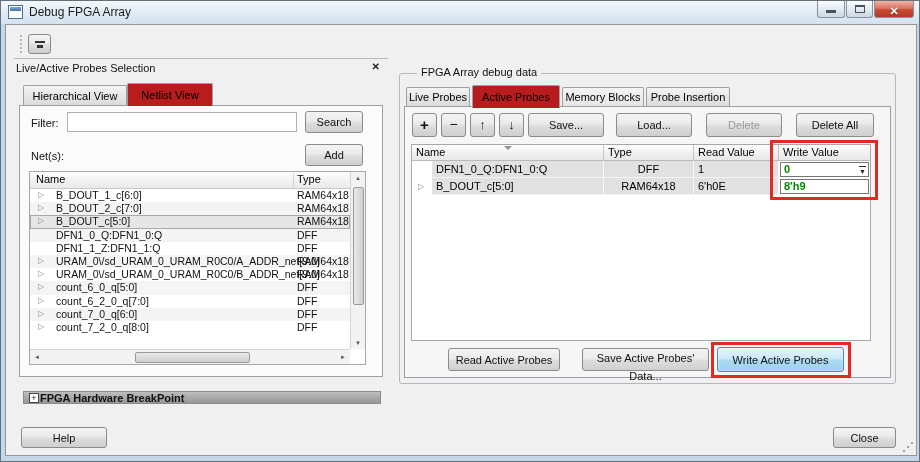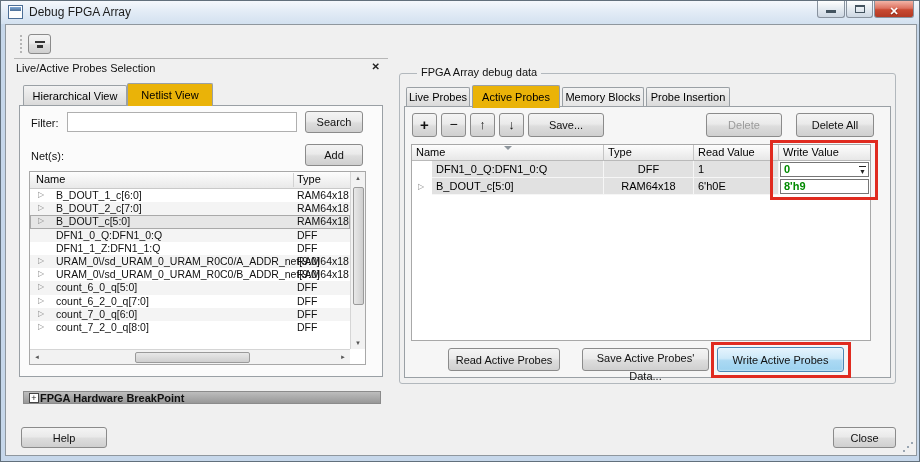--- a/index.html
+++ b/index.html
@@ -34,21 +34,21 @@
   .btn { border:1px solid #8b8b8b; border-radius:3px; color:#111;
          background:linear-gradient(#f4f4f4 0%,#eaeaea 45%,#dddddd 55%,#cfcfcf 100%);
          font-size:11px; text-align:center; }
   .btn.disabled { color:#9b9b9b; }
   .btn.blue { border-color:#4d88b5;
          background:linear-gradient(#e6f4fd 0%,#cde9f9 45%,#abd9f3 55%,#9cd2f0 100%);
          box-shadow:inset 0 0 2px #ffffff; }
   .tab { border:1px solid #9aa0a5; border-bottom:none; border-radius:2px 2px 0 0;
          background:linear-gradient(#f3f3f3,#d9d9d9); font-size:11px; text-align:center;
          z-index:1; }
-  .tab.active { background:#eab308; z-index:3; }
+  .tab.active { background:#b91c1c; z-index:3; }
   .frame { border:1px solid #9aa0a5; background:#fbfbfb; }
   .input { background:#fff; border:1px solid #afafaf; }
   .label11 { font-size:11px; color:#111; }
 
   
   .listbox { background:#fff; border:1px solid #a8a8a8; overflow:hidden; }
   .list-header { position:absolute; left:0; top:0; right:15px; height:17px;
                  background:linear-gradient(#fdfdfd,#e9e9e9); border-bottom:1px solid #c9c9c9;
                  font-size:11px; }
   .net-row { position:relative; height:13.2px; font-size:10.5px; white-space:nowrap; }
@@ -225,20 +225,21 @@
   <div class="abs tab active" style="left:471px; top:84px; width:88px; height:23px; line-height:22px;">Active Probes</div>
   <div class="abs tab" style="left:561px; top:86px; width:82px; height:36px; line-height:19px;">Memory Blocks</div>
   <div class="abs tab" style="left:645px; top:86px; width:84px; height:20px; line-height:19px;">Probe Insertion</div>
   <div class="abs frame" style="left:403px; top:105px; width:487px; height:272px; z-index:2; background:#f6f6f6;"></div>
 
   <div class="abs btn" style="left:411px; top:112px; width:25px; height:24px; z-index:3; font-weight:bold; font-size:15px; line-height:22px;"><span>+</span></div>
   <div class="abs btn" style="left:440px; top:112px; width:25px; height:24px; z-index:3; font-size:14px; line-height:21px;"><span>−</span></div>
   <div class="abs btn" style="left:469px; top:112px; width:25px; height:24px; z-index:3; font-weight:bold; font-size:13px; line-height:22px;"><span>↑</span></div>
   <div class="abs btn" style="left:498px; top:112px; width:25px; height:24px; z-index:3; font-weight:bold; font-size:13px; line-height:22px;"><span>↓</span></div>
   <div class="abs btn" style="left:527px; top:112px; width:76px; height:24px; line-height:23px; z-index:3;">Save...</div>
+  <div class="abs btn" style="left:615px; top:112px; width:76px; height:24px; line-height:23px; z-index:3;">Load...</div>
   <div class="abs btn" style="left:795px; top:112px; width:78px; height:24px; line-height:23px; z-index:3;">Delete All</div>
   <div class="abs btn disabled" style="left:705px; top:112px; width:76px; height:24px; line-height:23px; z-index:3;">Delete</div>
 
   <div class="abs ptable" style="left:410px; top:143px; width:460px; height:197px; z-index:3;">
     <div class="pt-h" style="left:0; width:192px;">
       <span>Name</span>
       <span class="sort-tri" style="left:92px; top:1px;"></span>
     </div>
     <div class="pt-h" style="left:192px; width:90px;"><span>Type</span></div>
     <div class="pt-h" style="left:282px; width:85px;"><span>Read Value</span></div>

